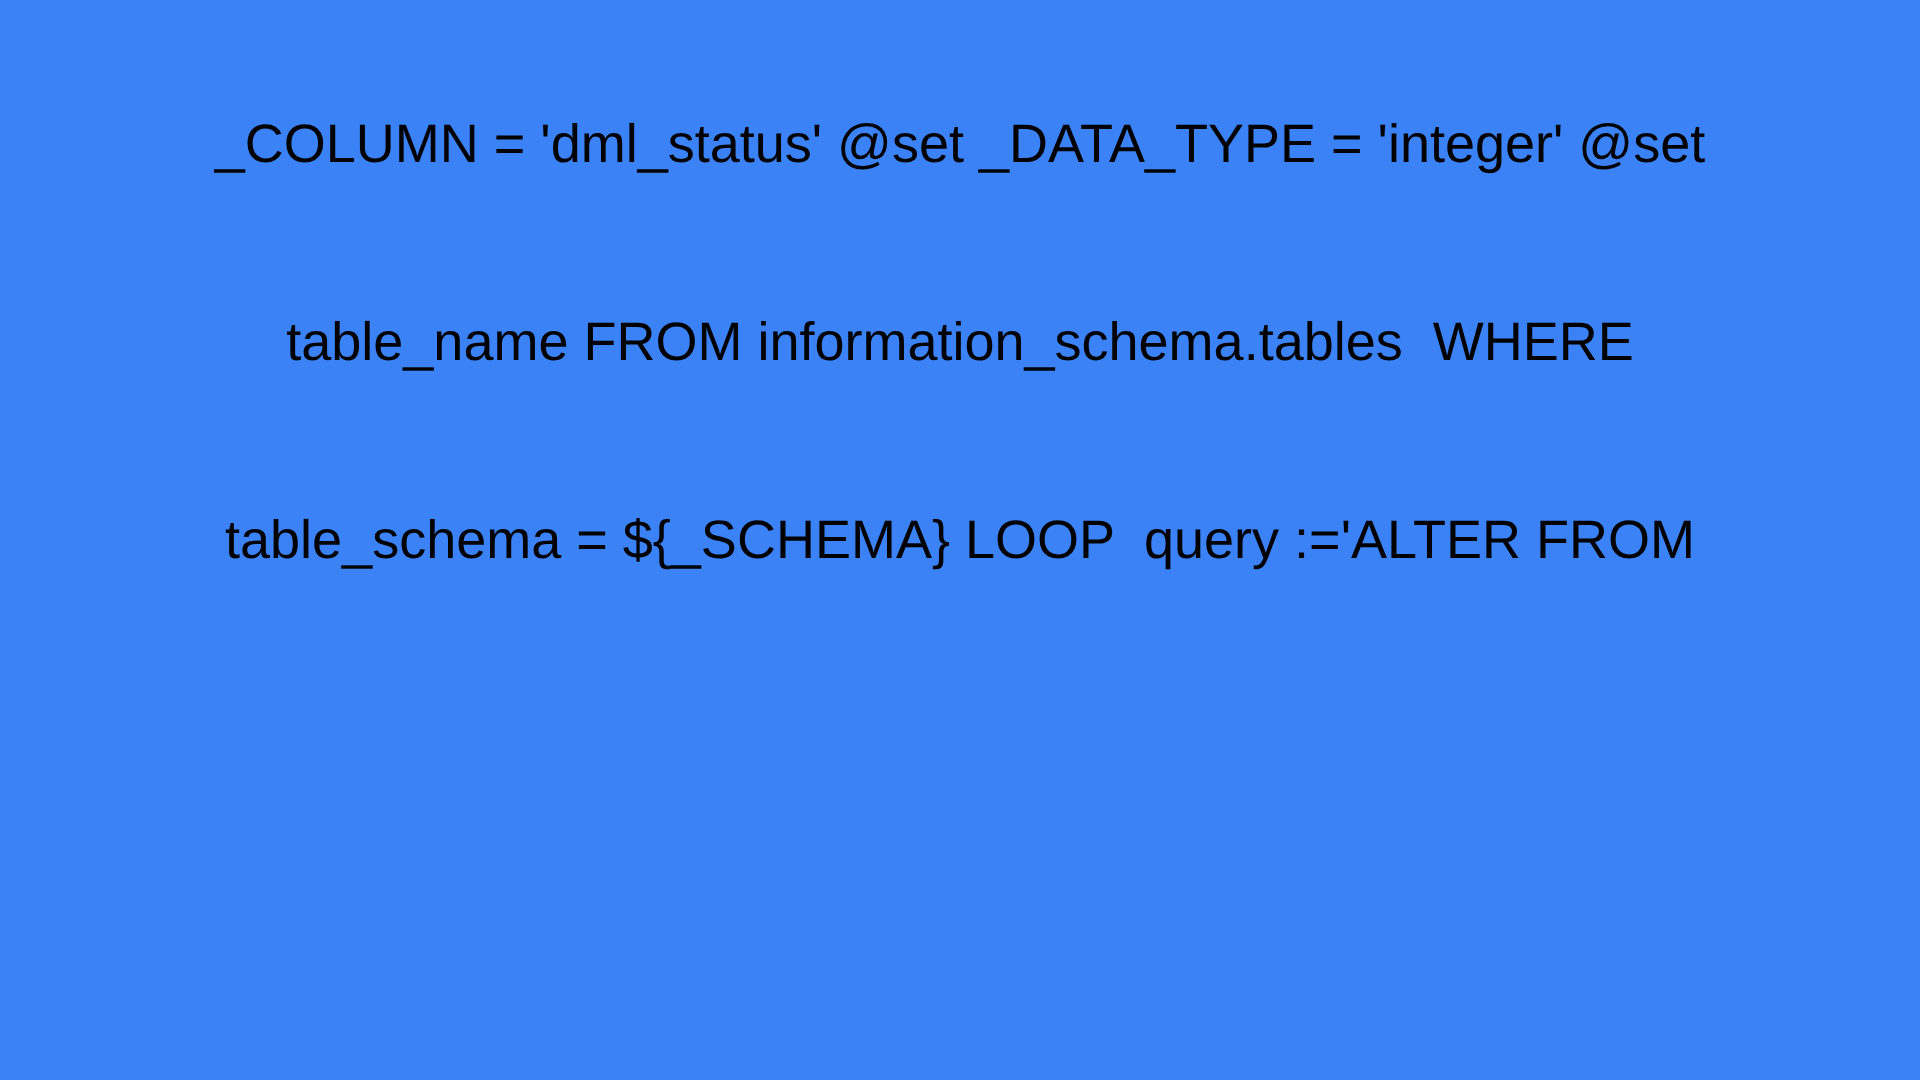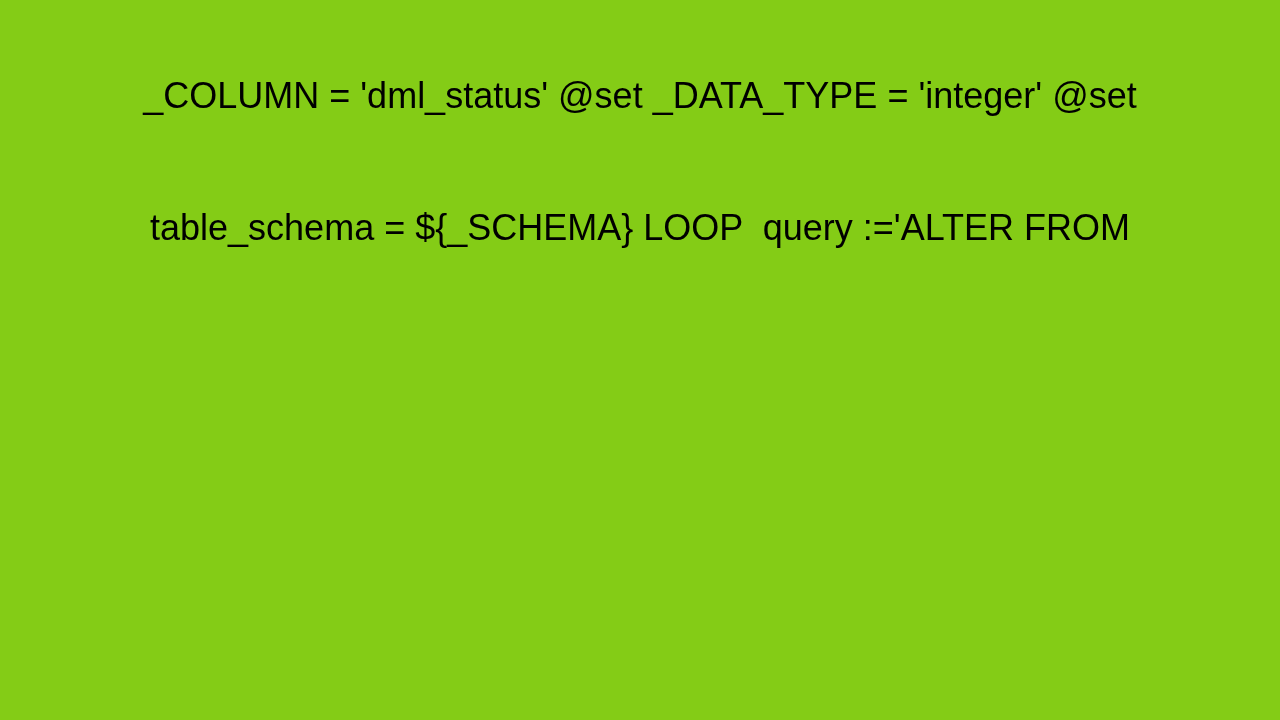--- a/index.html
+++ b/index.html
@@ -8,21 +8,21 @@
       background: #ffffff;
       width: 1280px;
       height: 720px;
       overflow: hidden;
     }
     .page {
       position: relative;
       width: 1280px;
       height: 720px;
       overflow: hidden;
-      background: #84cc16;
+      background: #3b82f6;
     }
     .text-block {
       position: absolute;
       left: 0;
       top: -14px;
       width: 1280px;
       text-align: center;
       font-family: "Liberation Sans", sans-serif;
       font-size: 36px;
       line-height: 44px;
@@ -33,20 +33,21 @@
       display: block;
       height: 44px;
     }
   </style>
 </head>
 <body>
 
 <div class="page">
   <div class="text-block">
     <span class="line">_COLUMN = 'dml_status' @set _DATA_TYPE = 'integer' @set</span>
+    <span class="line">table_name FROM information_schema.tables  WHERE</span>
     <span class="line">table_schema = ${_SCHEMA} LOOP  query :='ALTER FROM</span>
     
     
     
     
     
     
     
     
     

